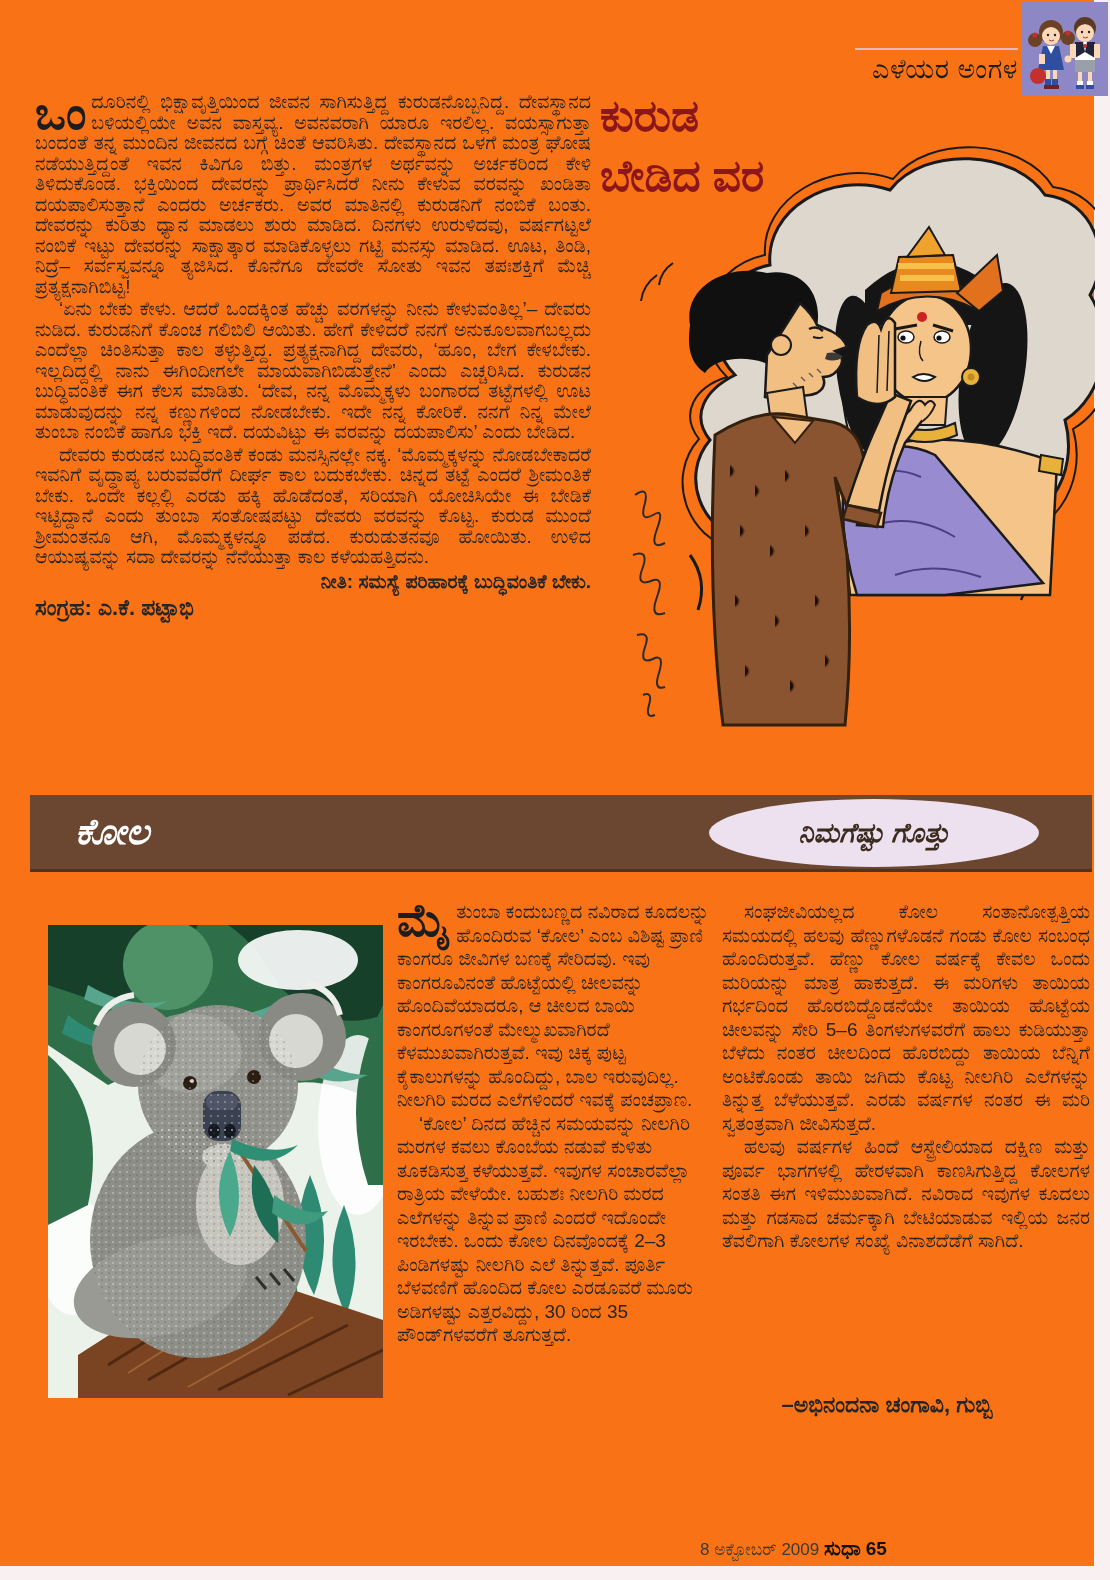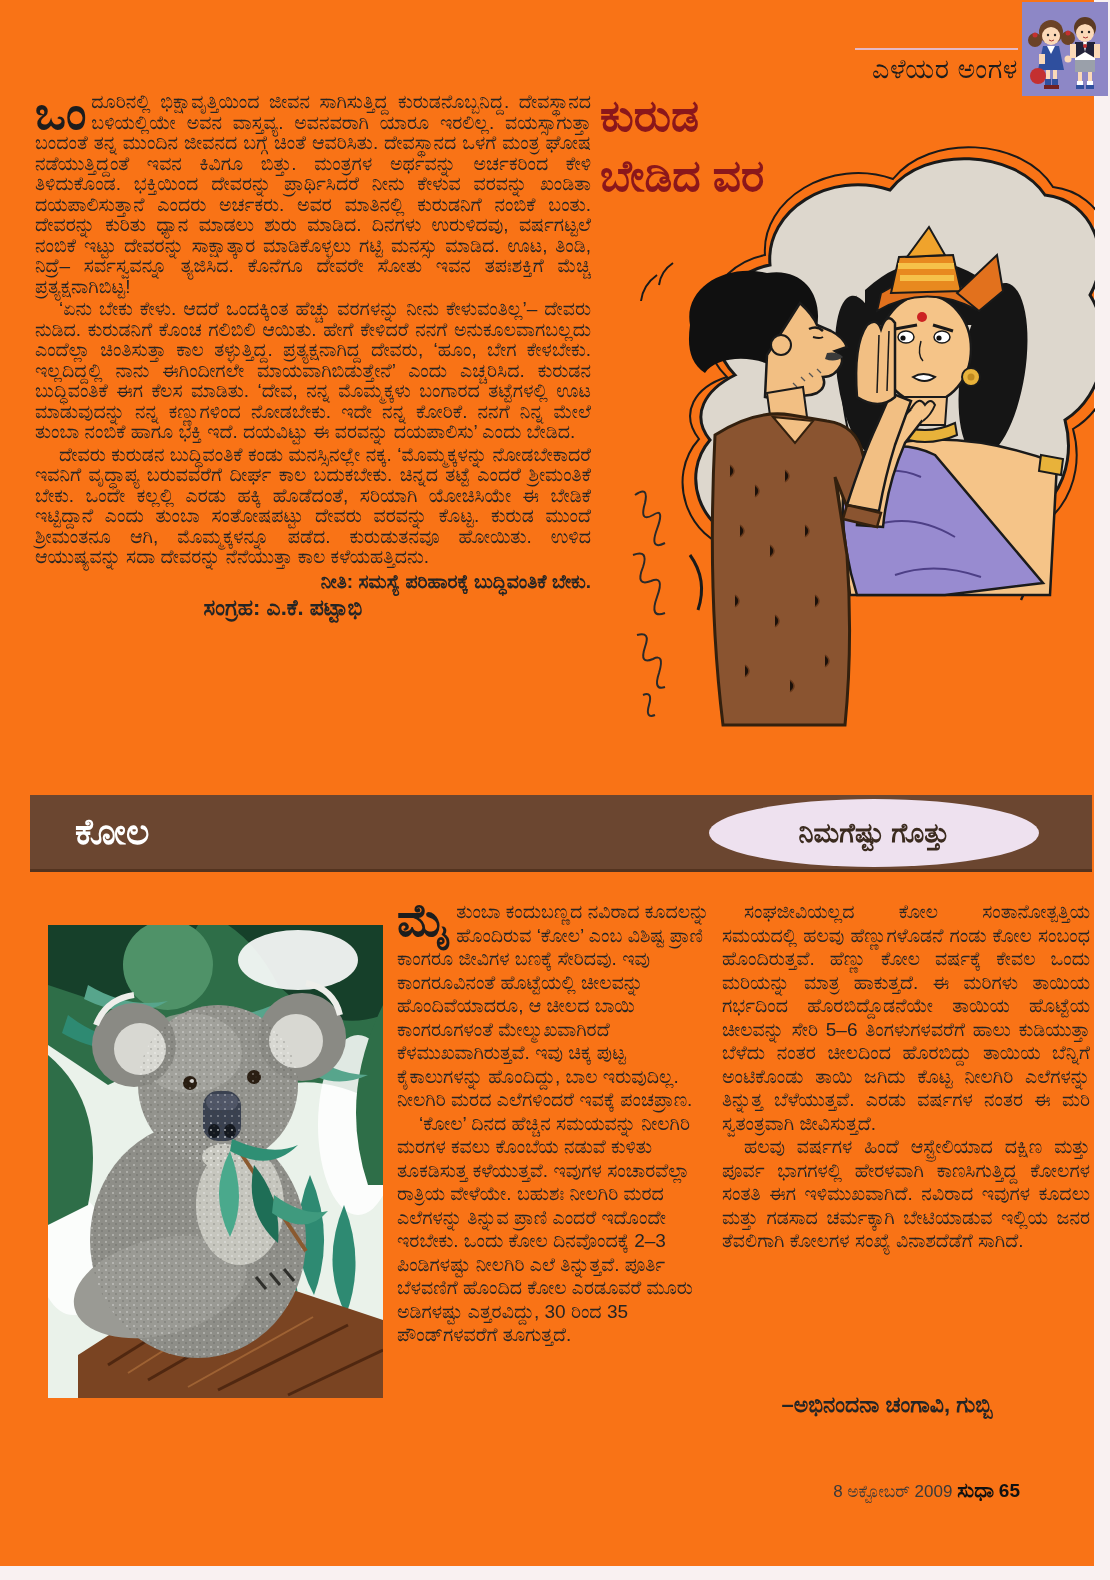--- a/index.html
+++ b/index.html
@@ -28,28 +28,28 @@
     position:absolute;left:35px;top:92px;width:556px;
     font-size:19px;line-height:20.5px;text-align:justify;
   }
   .story-text p{margin:0 0 2px 0;}
   .story-text p.indent{text-indent:24px;}
   .dropcap{
     float:left;font-size:46px;line-height:38px;font-weight:bold;
     padding:2px 5px 0 0;color:#1d1d1d;
   }
   .moral{text-align:right;font-weight:bold;margin-top:4px !important;}
-  .credit{text-align:center;font-weight:bold;font-size:22px;padding:4px 60px 0 0;}
+  .credit{text-align:left;font-weight:bold;font-size:22px;padding:4px 60px 0 0;}
 
   .story-illustration{position:absolute;left:595px;top:125px;width:500px;height:615px;}
 
   
   .banner{
     position:absolute;left:30px;top:795px;width:1062px;height:77px;
-    background:#6b4630;border-bottom:3px solid #53331f;box-sizing:border-box;
+    background:#6b4630;border-bottom:3px solid #53331f;box-sizing:border-box;font-style:italic;
   }
   .banner-title{
     position:absolute;left:45px;top:16px;font-size:36px;font-weight:bold;color:#ffffff;
   }
   .banner-bubble{
     position:absolute;left:679px;top:4px;width:330px;height:68px;
     background:#eee1ef;border-radius:50%;
     display:flex;align-items:center;justify-content:center;
     font-size:27px;font-weight:bold;color:#3b2b1f;
   }
@@ -63,21 +63,21 @@
     float:left;font-size:46px;line-height:40px;font-weight:bold;
     padding:0 6px 0 0;color:#1d1d1d;
   }
   .byline{
     position:absolute;left:722px;top:1392px;width:330px;
     text-align:center;font-weight:bold;font-size:22px;
   }
 
   
   .folio{
-    position:absolute;left:700px;top:1479px;width:320px;text-align:right;
+    position:absolute;left:700px;top:1537px;width:320px;text-align:left;
     font-size:17px;color:#3a3a3a;
   }
   .folio .mag{font-weight:bold;font-size:20px;color:#111;}
   .folio .pn{font-weight:bold;font-size:19px;color:#111;}
 </style>
 </head>
 <body>
 
 <div class="page">
   <div class="edge-right"></div>

